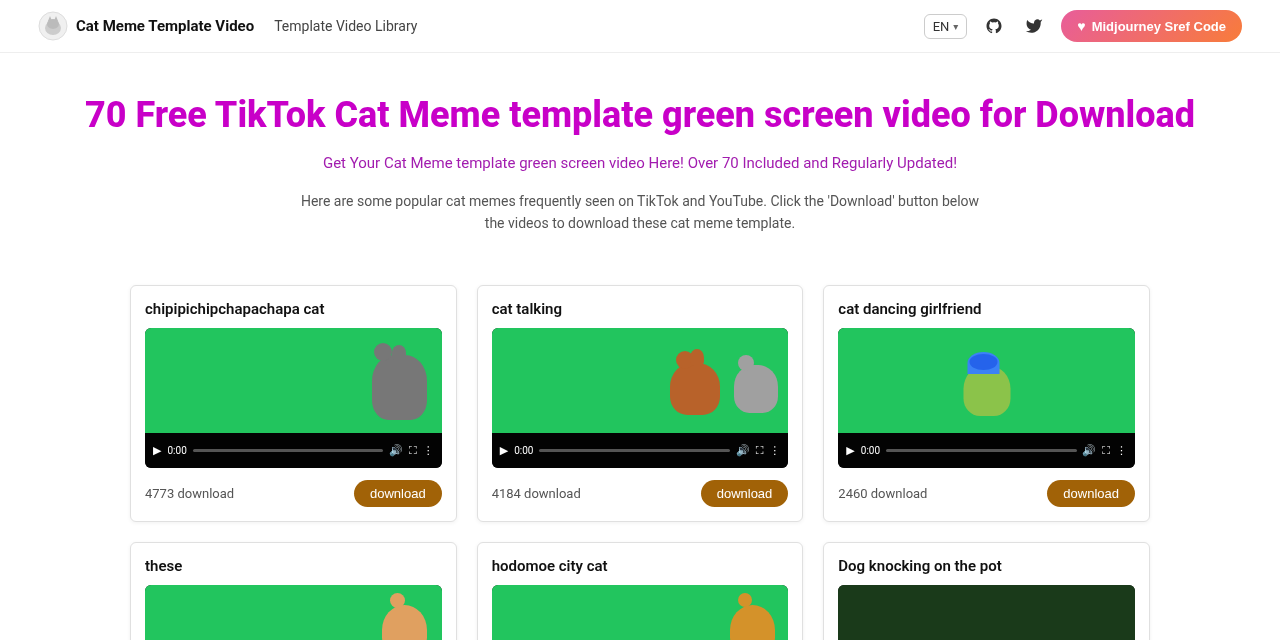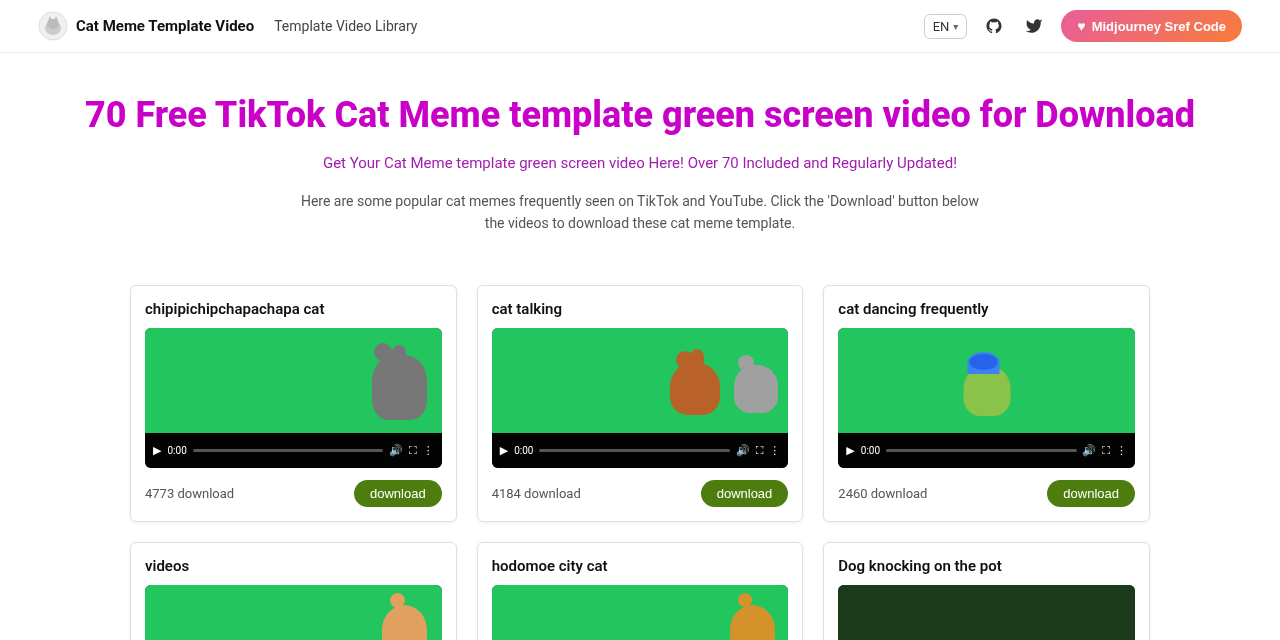--- a/index.html
+++ b/index.html
@@ -176,21 +176,21 @@
       display: flex;
       align-items: center;
       justify-content: space-between;
       margin-top: 12px;
     }
     .download-count {
       font-size: 13px;
       color: #555;
     }
     .download-btn {
-      background: #4d7c0f;
+      background: #a16207;
       color: #fff;
       border: none;
       border-radius: 20px;
       padding: 6px 16px;
       font-size: 13px;
       font-weight: 500;
       cursor: pointer;
     }
   </style>
 </head>
@@ -293,21 +293,21 @@
         <span class="ctrl-more">⋮</span>
       </div>
     </div>
     <div class="card-footer">
       <span class="download-count">4184 download</span>
       <button class="download-btn">download</button>
     </div>
   </div>
 
   <div class="video-card">
-    <div class="video-card-title">cat dancing frequently</div>
+    <div class="video-card-title">cat dancing girlfriend</div>
     <div class="video-placeholder">
       <div class="video-green-bg"></div>
       <div style="position:absolute;top:8px;left:50%;transform:translateX(-50%);bottom:35px;display:flex;align-items:center;justify-content:center;">
         <div style="width:55px;height:65px;position:relative;">
           <div style="position:absolute;top:14px;left:4px;width:47px;height:50px;background:#8bc34a;border-radius:45% 45% 35% 35%;"></div>
           <div style="position:absolute;top:0;left:8px;width:32px;height:22px;background:#3b82f6;border-radius:50% 50% 0 0;"></div>
           <div style="position:absolute;top:2px;left:10px;width:28px;height:16px;background:#2563eb;border-radius:50%;"></div>
         </div>
       </div>
       <div class="video-controls-bar">
@@ -321,21 +321,21 @@
         <span class="ctrl-more">⋮</span>
       </div>
     </div>
     <div class="card-footer">
       <span class="download-count">2460 download</span>
       <button class="download-btn">download</button>
     </div>
   </div>
 
   <div class="video-card" style="overflow:hidden;max-height:110px;">
-    <div class="video-card-title">videos</div>
+    <div class="video-card-title">these</div>
     <div class="video-placeholder" style="height:80px;">
       <div class="video-green-bg" style="height:80px;"></div>
       <div style="position:absolute;bottom:0;right:10px;width:50px;height:60px;">
         <div style="width:45px;height:50px;background:#e0a060;border-radius:50% 50% 35% 35%;"></div>
         <div style="position:absolute;top:-12px;left:8px;width:15px;height:15px;background:#e0a060;border-radius:50%;"></div>
       </div>
     </div>
   </div>
 
   <div class="video-card" style="overflow:hidden;max-height:110px;">

